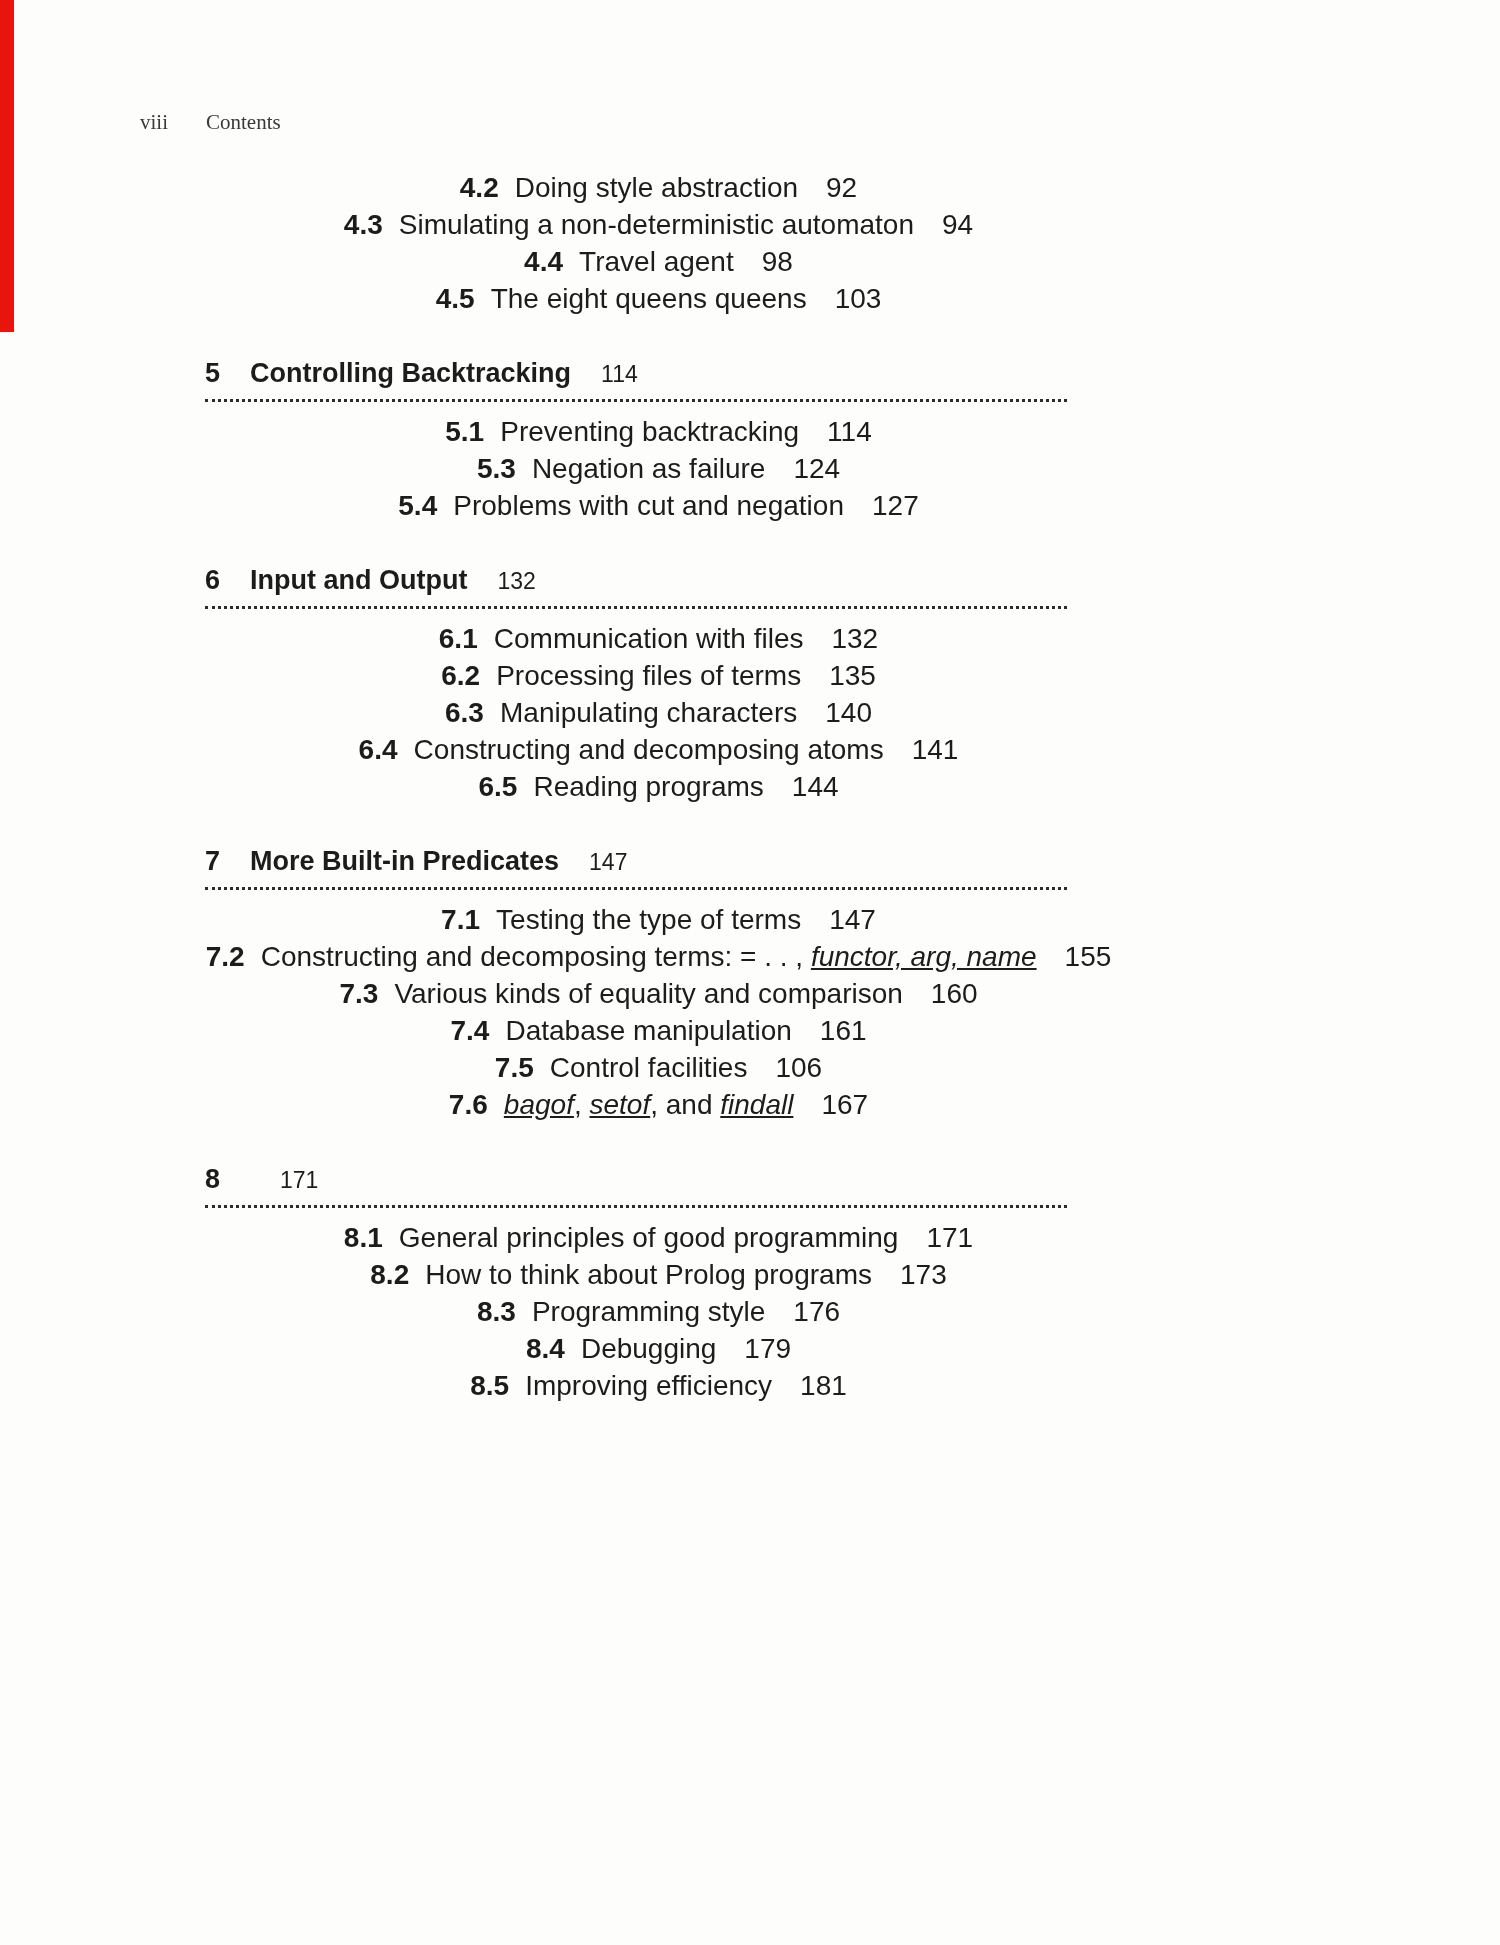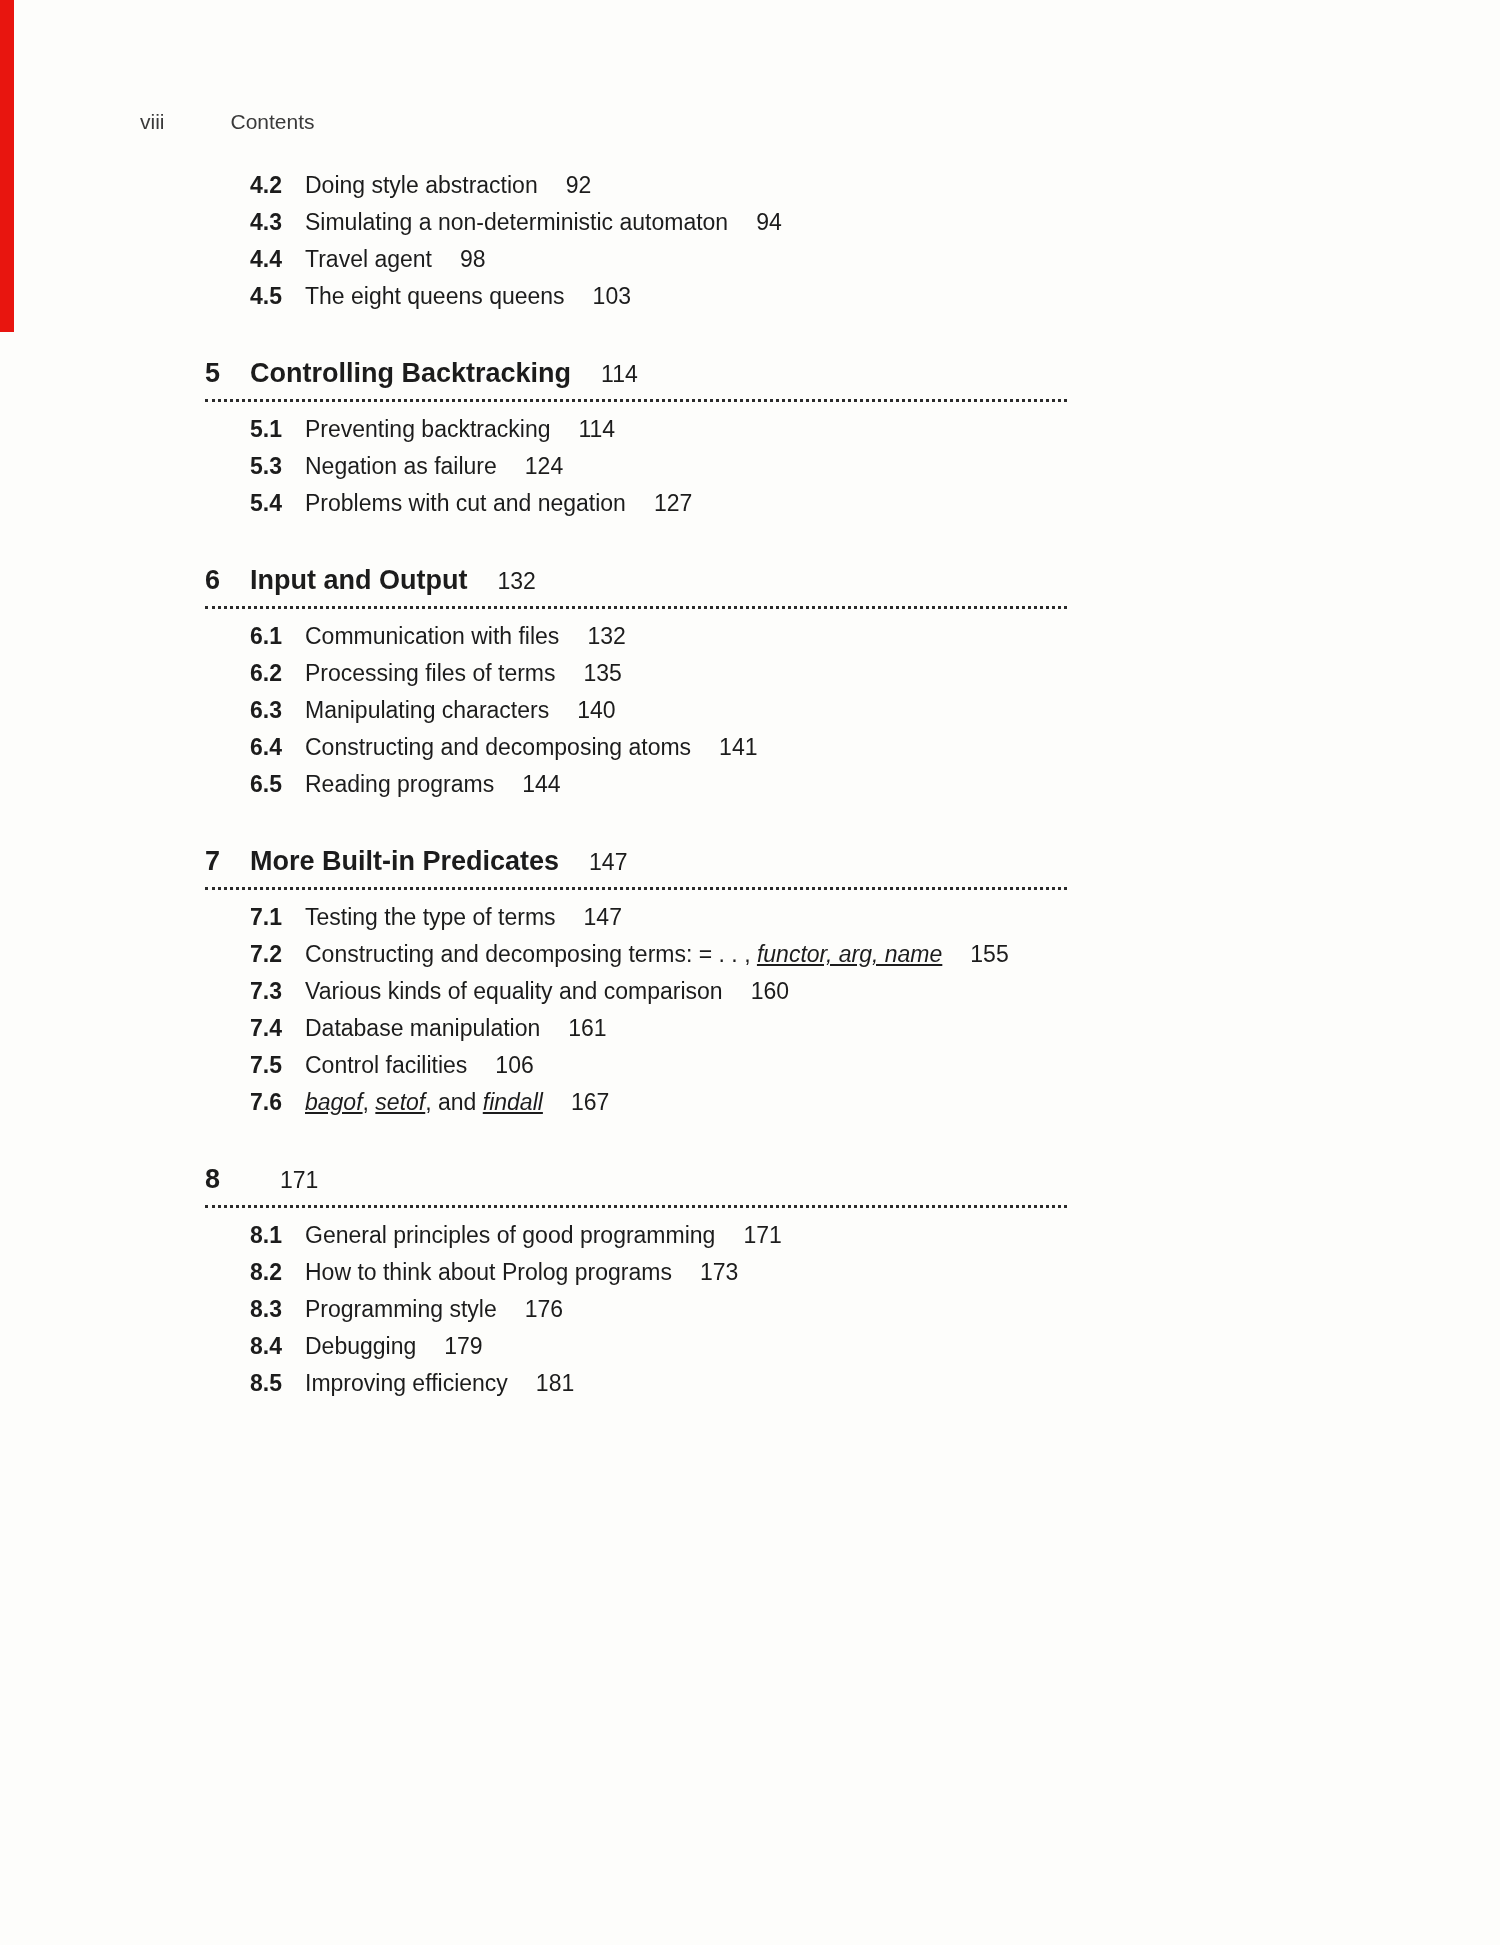--- a/index.html
+++ b/index.html
@@ -23,35 +23,37 @@
     height: 332px;
     background: #e8150f;
   }
   .page-header {
     position: absolute;
     top: 110px;
     left: 140px;
     font-size: 21px;
     color: #3a3a3a;
     display: flex;
-    gap: 66px;
+    gap: 38px;
+    font-family: Liberation Serif, serif;
   }
   .content {
     position: absolute;
     top: 172px;
     left: 205px;
     width: 862px;
   }
   .toc-item {
     display: flex;
     align-items: baseline;
     height: 37px;
     padding-left: 45px;
-    font-size: 23px;
+    font-size: 28px;
     white-space: nowrap;
+    justify-content: center;
   }
   .toc-item .num {
     width: 55px;
     font-weight: bold;
     flex: 0 0 auto;
   }
   .toc-item .title {
     flex: 0 0 auto;
   }
   .toc-item .pg {

